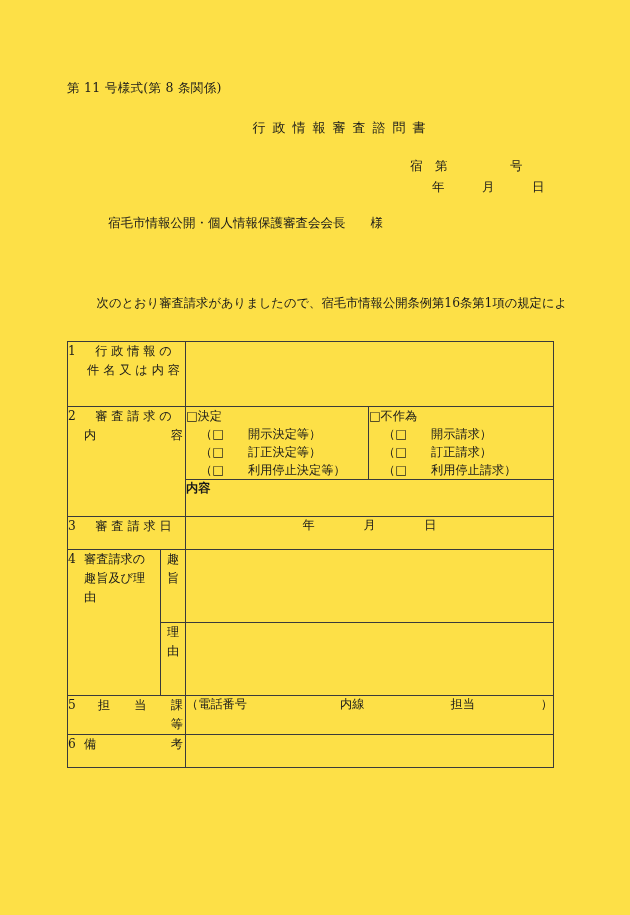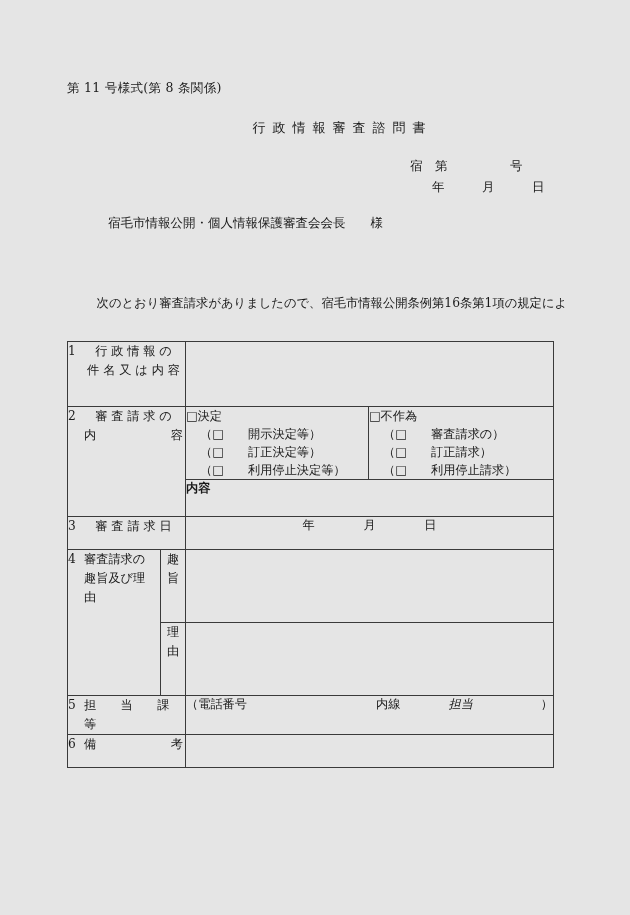--- a/index.html
+++ b/index.html
@@ -11,21 +11,21 @@
     width: 630px;
     height: 915px;
     position: relative;
     font-family: "DejaVu Serif", "Liberation Serif", serif;
     color: #1a1a1a;
     overflow: hidden;
   }
   .page {
     position: absolute;
     inset: 0;
-    background: #e5e5e5;
+    background: #fde047;
   }
 
   
   .form-no {
     position: absolute;
     left: 67px;
     top: 80px;
     font-size: 12.5px;
     letter-spacing: 0.3px;
     white-space: nowrap;
@@ -141,20 +141,21 @@
   }
   .jrow .spread {
     flex: 1 1 auto;
     display: flex;
     justify-content: space-between;
     padding-right: 2px;
   }
   .jrow .spread.center {
     justify-content: center;
     gap: 5px;
+    text-align: right;
   }
   .jrow.sub { padding-left: 16px; }
   .wrap-label {
     padding-left: 16px;
     line-height: 19px;
     display: block;
   }
 
   .cell-blank { height: 64px; }
 
@@ -196,24 +197,25 @@
   .tel-cell {
     height: 30px;
     vertical-align: middle;
     padding: 0 6px;
   }
   .tel-line {
     display: flex;
     justify-content: flex-start;
     align-items: baseline;
     white-space: pre;
+    gap: 38px;
   }
   .tel-line .seg-a { flex: 0 0 auto; }
   .tel-line .seg-b { flex: 0 0 auto; margin-left: auto; margin-right: 48px; }
-  .tel-line .seg-c { flex: 0 0 auto; margin-right: 68px; font-style: italic; }
+  .tel-line .seg-c { flex: 0 0 auto; margin-right: 28px; }
   .tel-line .seg-d { flex: 0 0 auto; }
 
   .note-cell { height: 32px; }
 </style>
 </head>
 <body>
 
 <div class="page">
 
   <div class="form-no">第 11 号様式(第 8 条関係)</div>
@@ -272,21 +274,21 @@
           </span>
         </td>
         <td class="cb-left">
           <span class="cb-head">□決定</span>
           <span class="cb-item">（□　　開示決定等）</span>
           <span class="cb-item">（□　　訂正決定等）</span>
           <span class="cb-item">（□　　利用停止決定等）</span>
         </td>
         <td class="cb-right">
           <span class="cb-head">□不作為</span>
-          <span class="cb-item">（□　　審査請求の）</span>
+          <span class="cb-item">（□　　開示請求）</span>
           <span class="cb-item">（□　　訂正請求）</span>
           <span class="cb-item">（□　　利用停止請求）</span>
         </td>
       </tr>
 
       <tr>
         <td class="content-sub" colspan="2">
           <span class="content-sub-label">内容</span>
           <span></span>
         </td>

